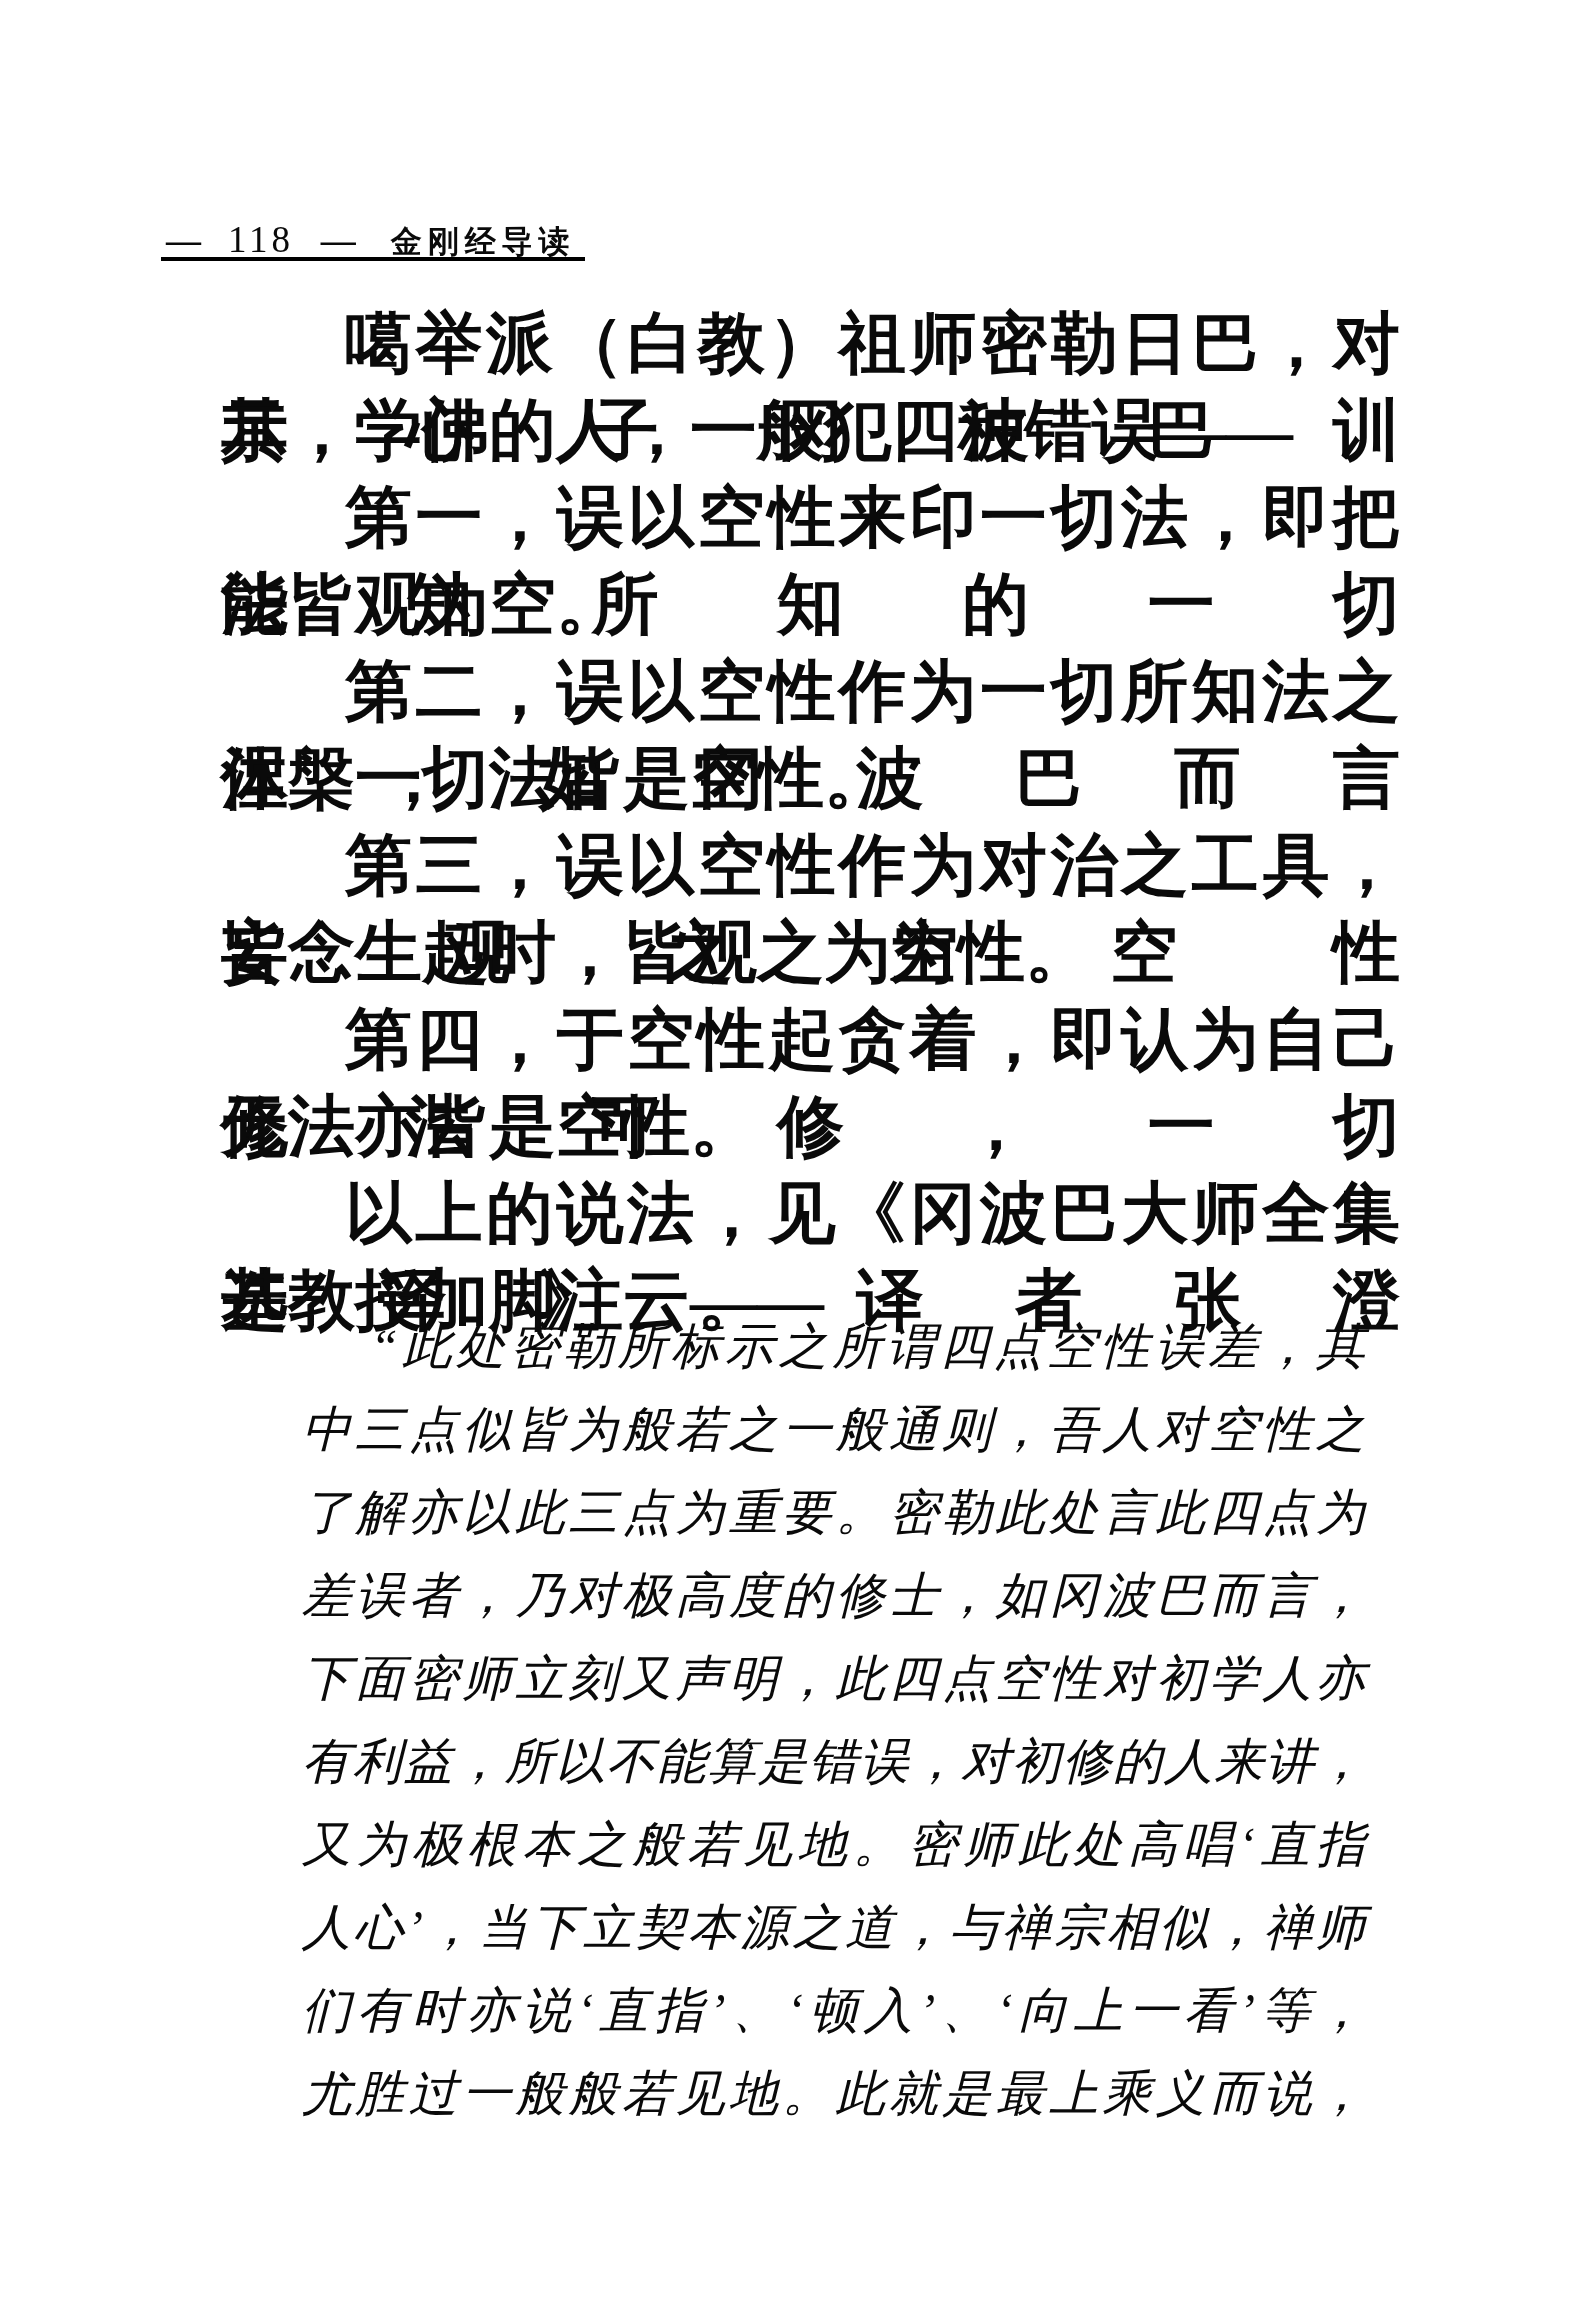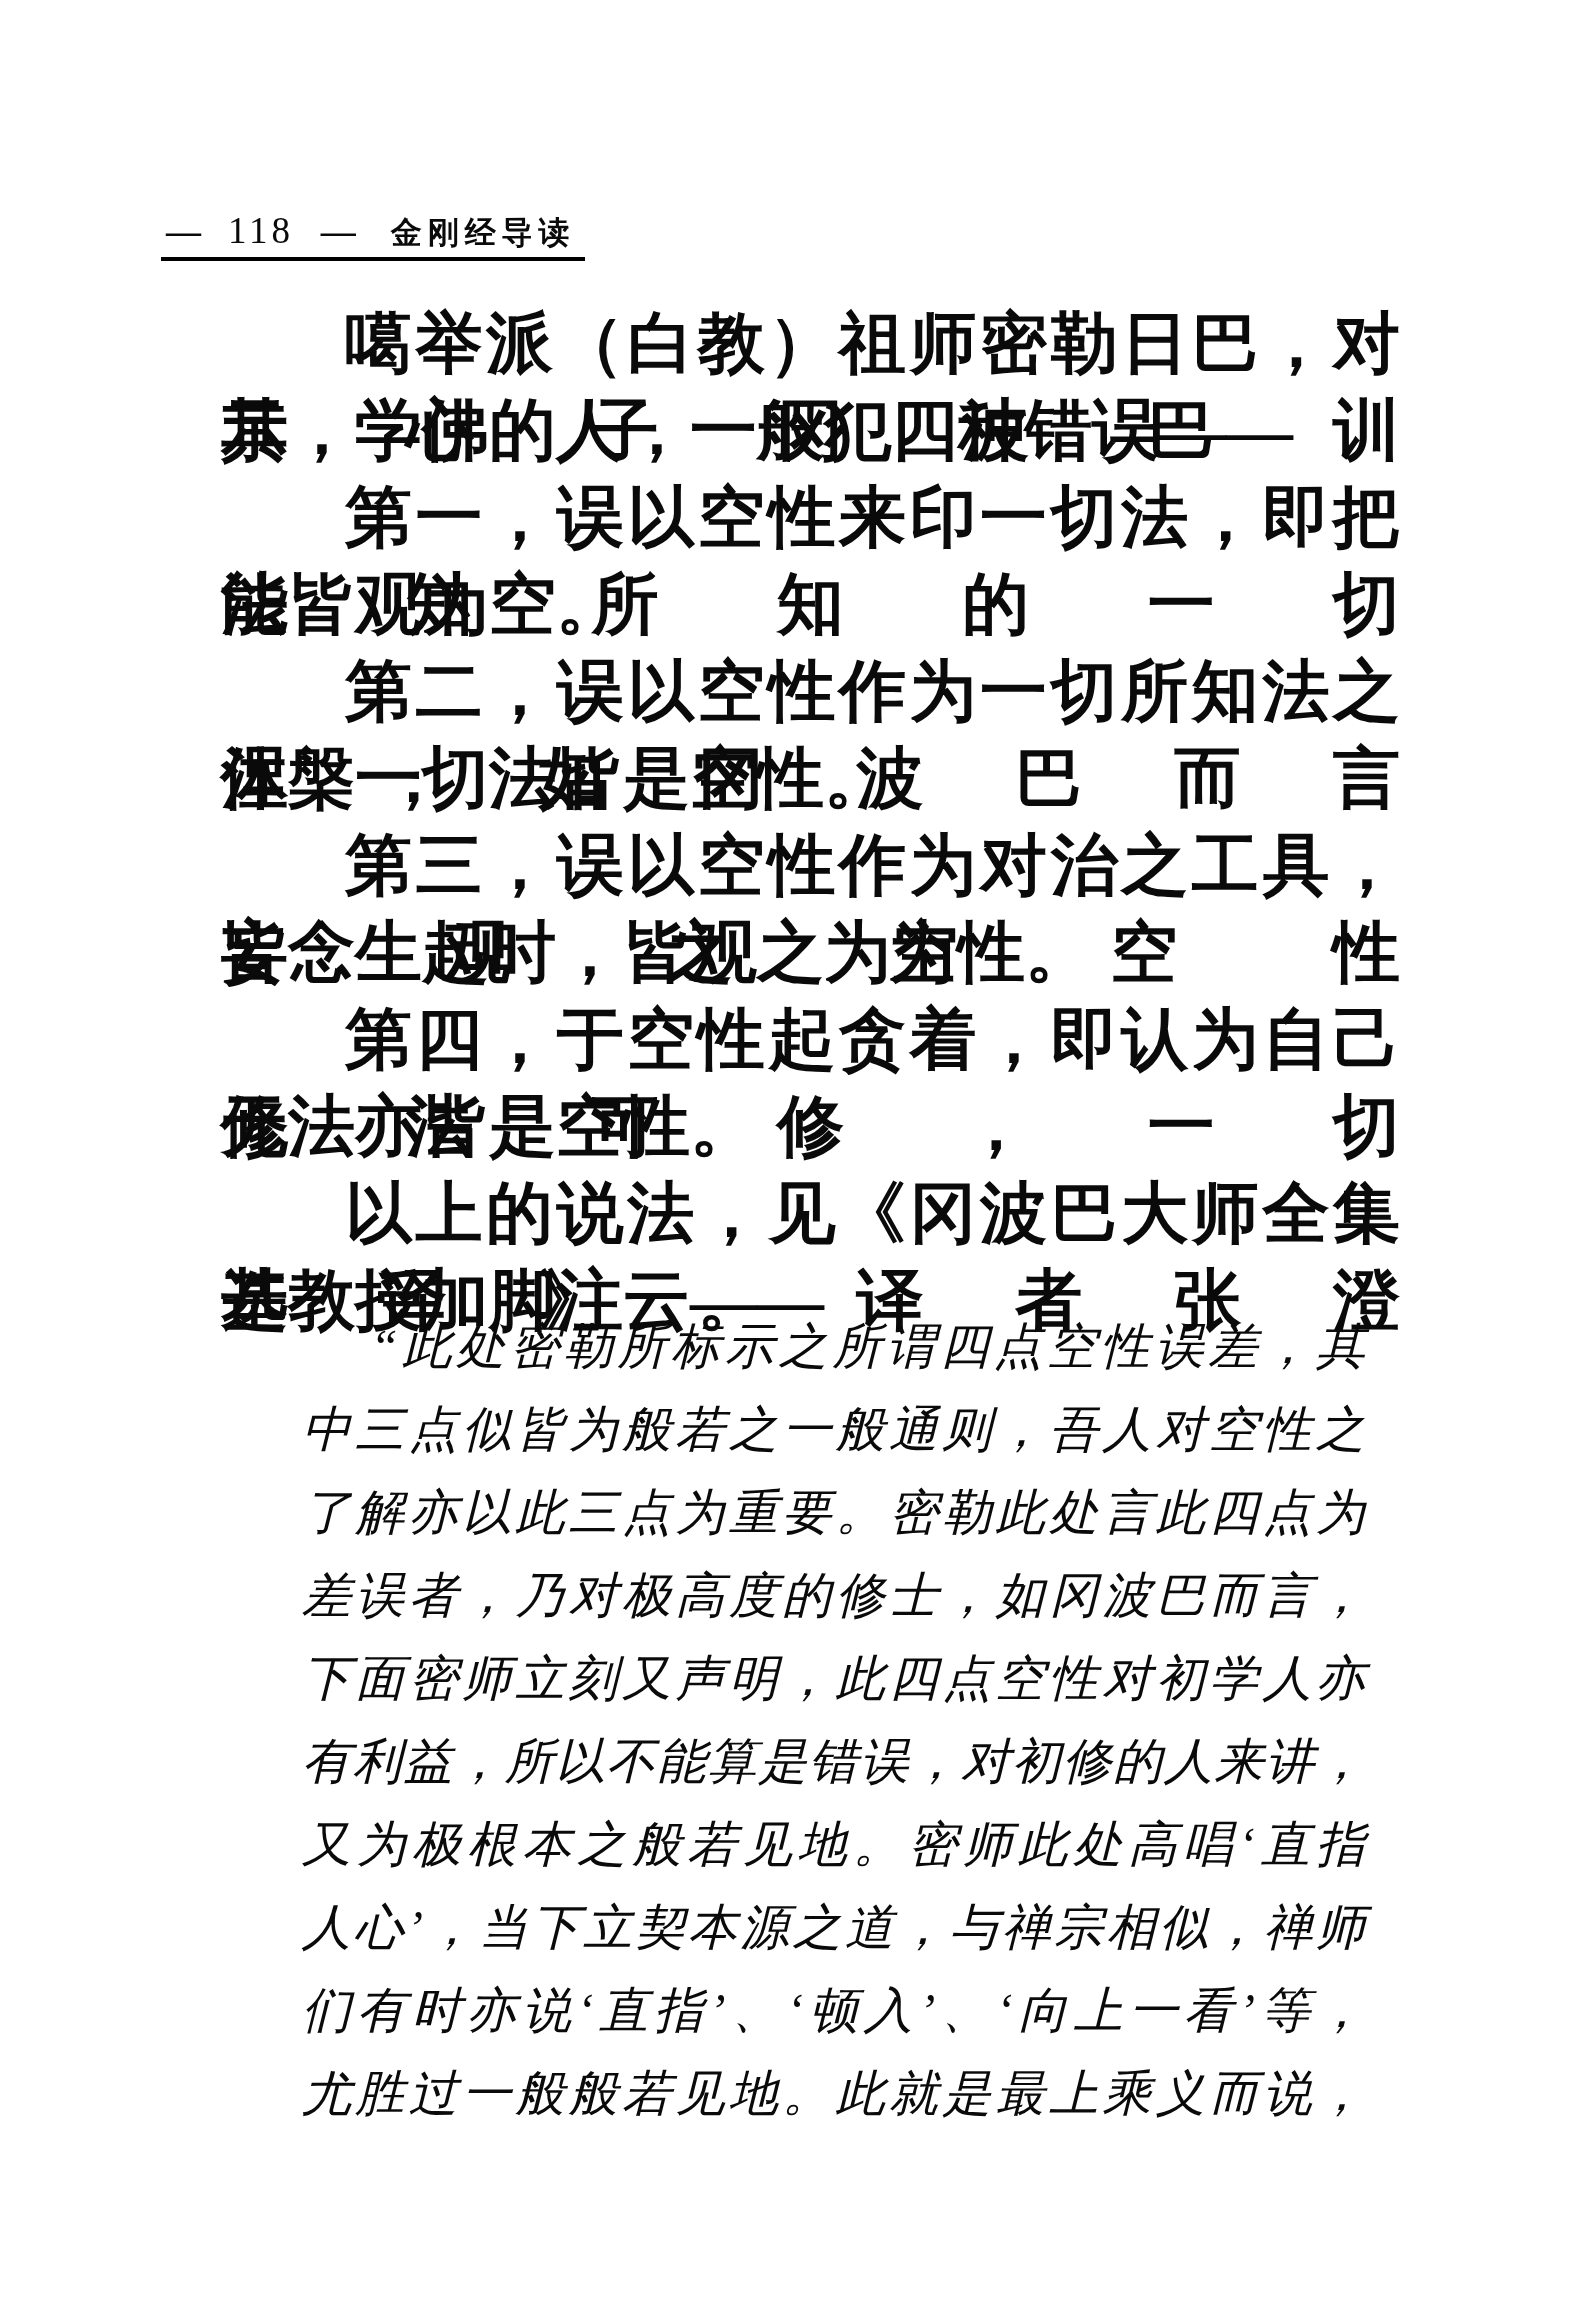--- a/index.html
+++ b/index.html
@@ -28,20 +28,21 @@
   }
   .running-head .dash {
     font-size: 35px;
     font-weight: bold;
     margin-right: 27px;
   }
   .running-head .pagenum {
     font-size: 37px;
     letter-spacing: 3.9px;
     margin-right: 27px;
+    margin-top: 9px;
   }
   .running-head .booktitle {
     font-size: 31px;
     font-weight: bold;
     letter-spacing: 5.9px;
     margin-left: 8px;
   }
   .head-rule {
     position: absolute;
     top: 257px;

